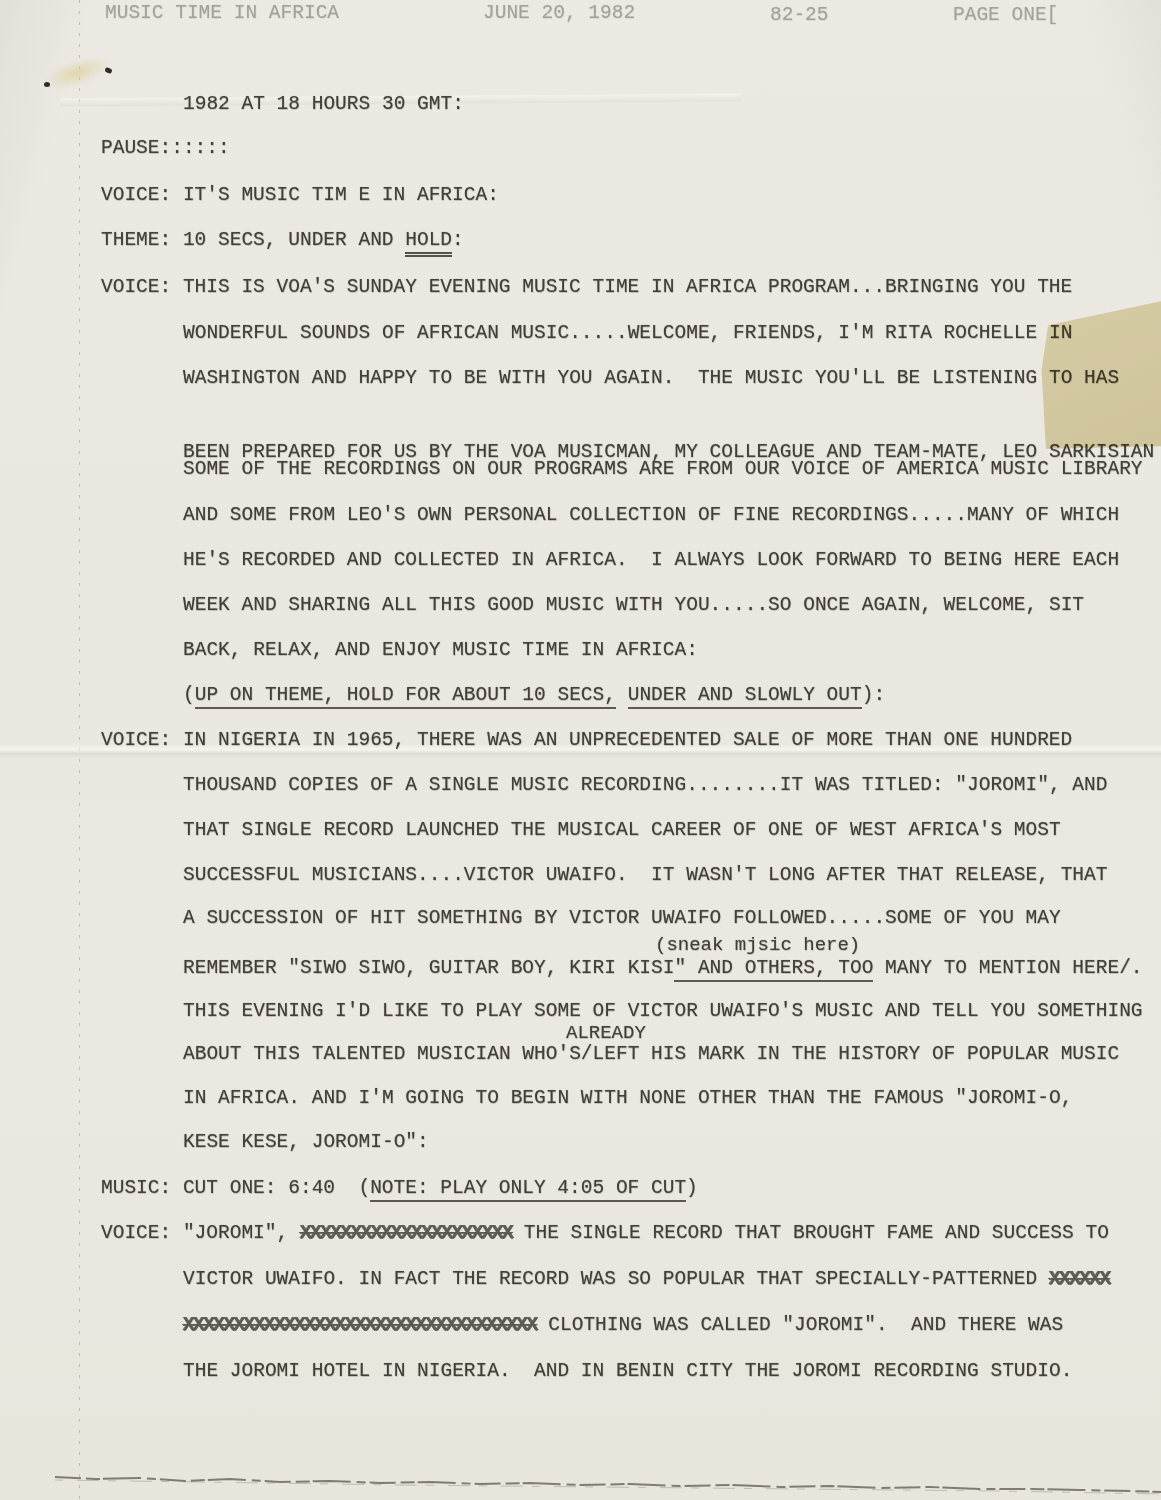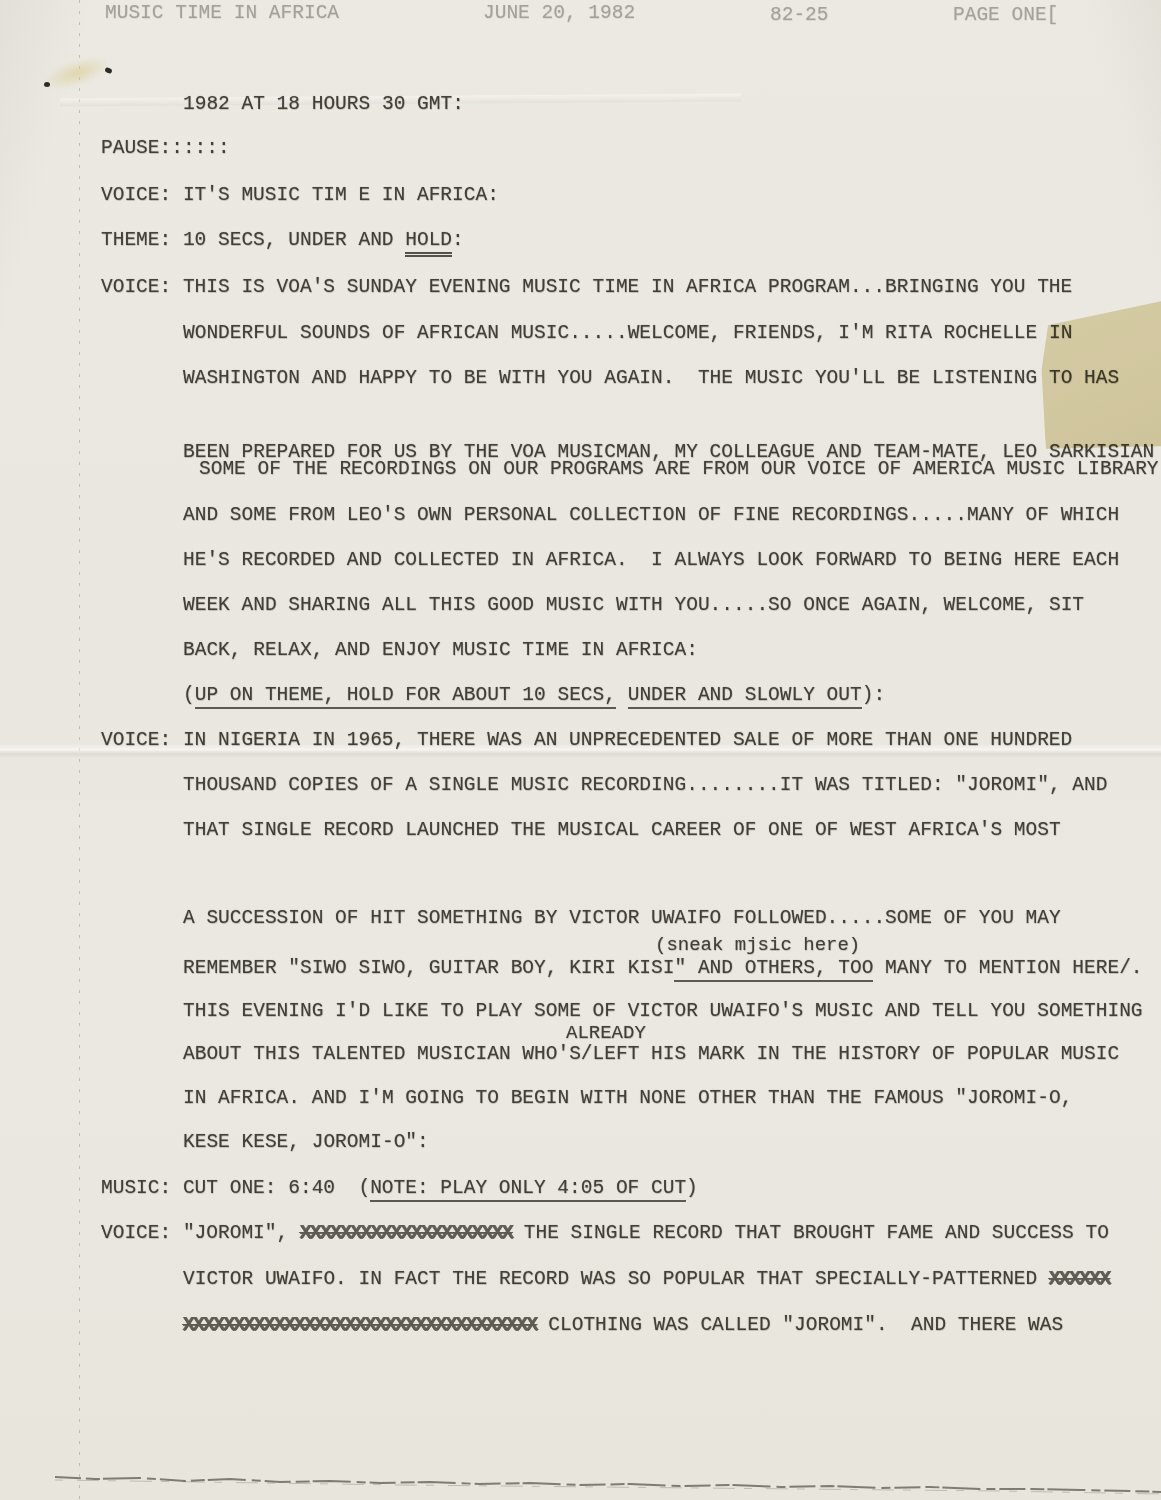--- a/index.html
+++ b/index.html
@@ -90,49 +90,51 @@
   <div class="line atlabel" style="top:137px;"><span>PAUSE::::::</span></div>
 
   <div class="line atlabel" style="top:184px;"><span class="lbl">VOICE:</span><span class="txt">IT'S MUSIC TIM E IN AFRICA:</span></div>
 
   <div class="line atlabel" style="top:229px;"><span class="lbl">THEME:</span><span class="txt"><span>10 SECS, UNDER AND </span><span class="uu">HOLD</span><span>:</span></span></div>
 
   <div class="line atlabel" style="top:276px;"><span class="lbl">VOICE:</span><span class="txt">THIS IS VOA'S SUNDAY EVENING MUSIC TIME IN AFRICA PROGRAM...BRINGING YOU THE</span></div>
   <div class="line cont" style="top:322px;"><span>WONDERFUL SOUNDS OF AFRICAN MUSIC.....WELCOME, FRIENDS, I'M RITA ROCHELLE IN</span></div>
   <div class="line cont" style="top:367px;"><span>WASHINGTON AND HAPPY TO BE WITH YOU AGAIN.  THE MUSIC YOU'LL BE LISTENING TO HAS</span></div>
   <div class="line cont" style="top:403px;margin-top:38px;"><span>BEEN PREPARED FOR US BY THE VOA MUSICMAN, MY COLLEAGUE AND TEAM-MATE, LEO SARKISIAN</span></div>
-  <div class="line cont" style="top:458px;margin-left:16px;"><span>SOME OF THE RECORDINGS ON OUR PROGRAMS ARE FROM OUR VOICE OF AMERICA MUSIC LIBRARY</span></div>
+  <div class="line cont" style="top:458px;"><span>SOME OF THE RECORDINGS ON OUR PROGRAMS ARE FROM OUR VOICE OF AMERICA MUSIC LIBRARY</span></div>
   <div class="line cont" style="top:504px;"><span>AND SOME FROM LEO'S OWN PERSONAL COLLECTION OF FINE RECORDINGS.....MANY OF WHICH</span></div>
   <div class="line cont" style="top:549px;"><span>HE'S RECORDED AND COLLECTED IN AFRICA.  I ALWAYS LOOK FORWARD TO BEING HERE EACH</span></div>
   <div class="line cont" style="top:594px;"><span>WEEK AND SHARING ALL THIS GOOD MUSIC WITH YOU.....SO ONCE AGAIN, WELCOME, SIT</span></div>
   <div class="line cont" style="top:639px;"><span>BACK, RELAX, AND ENJOY MUSIC TIME IN AFRICA:</span></div>
 
   <div class="line cont" style="top:684px;"><span>(</span><span class="u">UP ON THEME, HOLD FOR ABOUT 10 SECS,</span><span> </span><span class="u">UNDER AND SLOWLY OUT</span><span>):</span></div>
 
   <div class="line atlabel" style="top:729px;"><span class="lbl">VOICE:</span><span class="txt">IN NIGERIA IN 1965, THERE WAS AN UNPRECEDENTED SALE OF MORE THAN ONE HUNDRED</span></div>
   <div class="line cont" style="top:774px;"><span>THOUSAND COPIES OF A SINGLE MUSIC RECORDING........IT WAS TITLED: "JOROMI", AND</span></div>
   <div class="line cont" style="top:819px;"><span>THAT SINGLE RECORD LAUNCHED THE MUSICAL CAREER OF ONE OF WEST AFRICA'S MOST</span></div>
+  <div class="line cont" style="top:864px;"><span>SUCCESSFUL MUSICIANS....VICTOR UWAIFO.  IT WASN'T LONG AFTER THAT RELEASE, THAT</span></div>
   <div class="line cont" style="top:907px;"><span>A SUCCESSION OF HIT SOMETHING BY VICTOR UWAIFO FOLLOWED.....SOME OF YOU MAY</span></div>
 
   <div class="line note" style="left:655px;top:934px;"><span>(sneak mjsic here)</span></div>
 
   <div class="line cont" style="top:957px;"><span>REMEMBER "SIWO SIWO, GUITAR BOY, KIRI KISI</span><span class="u">" AND OTHERS, TOO</span><span> MANY TO MENTION HERE/.</span></div>
   <div class="line cont" style="top:1000px;"><span>THIS EVENING I'D LIKE TO PLAY SOME OF VICTOR UWAIFO'S MUSIC AND TELL YOU SOMETHING</span></div>
 
   <div class="line note" style="left:566px;top:1022px;"><span>ALREADY</span></div>
 
   <div class="line cont" style="top:1043px;"><span>ABOUT THIS TALENTED MUSICIAN WHO'S/LEFT HIS MARK IN THE HISTORY OF POPULAR MUSIC</span></div>
   <div class="line cont" style="top:1087px;"><span>IN AFRICA. AND I'M GOING TO BEGIN WITH NONE OTHER THAN THE FAMOUS "JOROMI-O,</span></div>
   <div class="line cont" style="top:1131px;"><span>KESE KESE, JOROMI-O":</span></div>
 
   <div class="line atlabel" style="top:1177px;"><span class="lbl">MUSIC:</span><span class="txt"><span>CUT ONE: 6:40  (</span><span class="u">NOTE: PLAY ONLY 4:05 OF CUT</span><span>)</span></span></div>
 
   <div class="line atlabel" style="top:1222px;"><span class="lbl">VOICE:</span><span class="txt"><span>"JOROMI", </span><span class="xout">XXXXXXXXXXXXXXXXXXXXX</span><span> THE SINGLE RECORD THAT BROUGHT FAME AND SUCCESS TO</span></span></div>
   <div class="line cont" style="top:1268px;"><span>VICTOR UWAIFO. IN FACT THE RECORD WAS SO POPULAR THAT SPECIALLY-PATTERNED </span><span class="xout">XXXXXX</span></div>
   <div class="line cont" style="top:1314px;"><span class="xout">XXXXXXXXXXXXXXXXXXXXXXXXXXXXXXXXXXX</span><span> CLOTHING WAS CALLED "JOROMI".  AND THERE WAS</span></div>
+  <div class="line cont" style="top:1360px;"><span>THE JOROMI HOTEL IN NIGERIA.  AND IN BENIN CITY THE JOROMI RECORDING STUDIO.</span></div>
 
   <div class="tape"></div>
 
   <svg class="torn" width="1161" height="1500" viewBox="0 0 1161 1500">
     <polyline points="55,1477 95,1479 140,1478 185,1481 230,1479 280,1482 330,1481 380,1483 430,1482 480,1484 530,1483 580,1485 630,1484 680,1486 730,1485 780,1487 830,1486 880,1488 930,1487 980,1489 1030,1489 1080,1490 1130,1491 1161,1492" fill="none" stroke="rgba(72,67,56,0.65)" stroke-width="2" stroke-dasharray="26 5 14 3 38 6 9 4"></polyline>
     <polyline points="55,1480 200,1482 400,1485 700,1488 1000,1491 1161,1494" fill="none" stroke="rgba(72,67,56,0.25)" stroke-width="1" stroke-dasharray="8 14 22 9"></polyline>
   </svg>
 
 </div>
 

